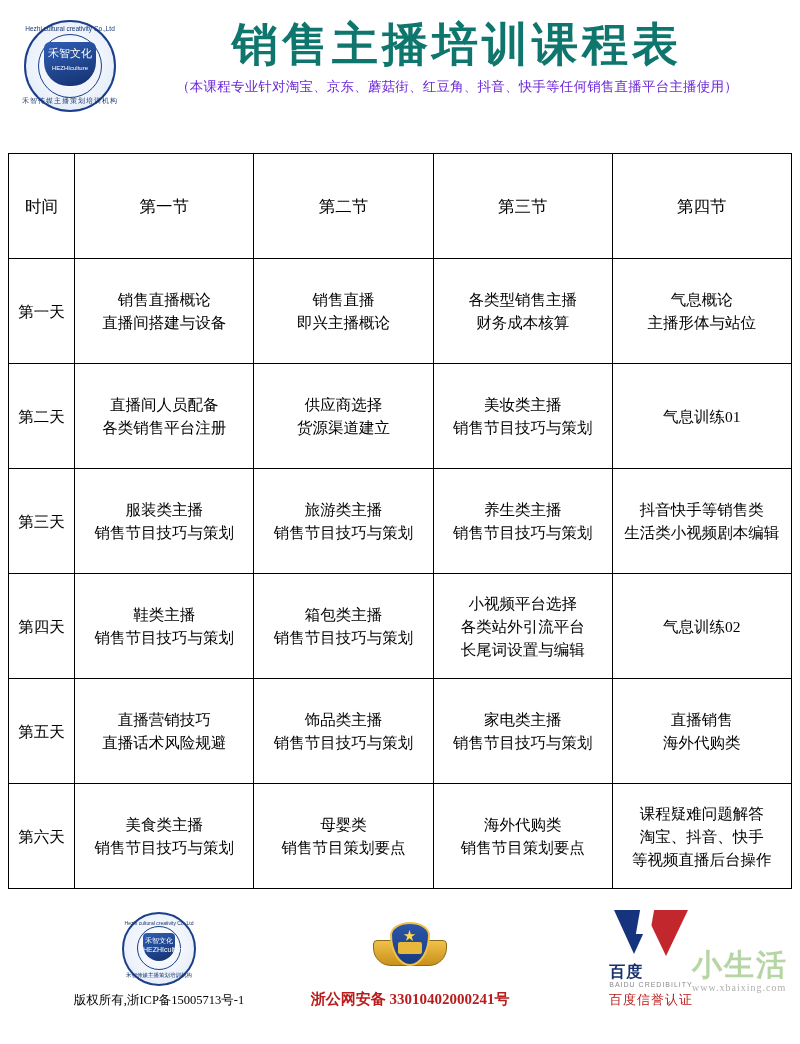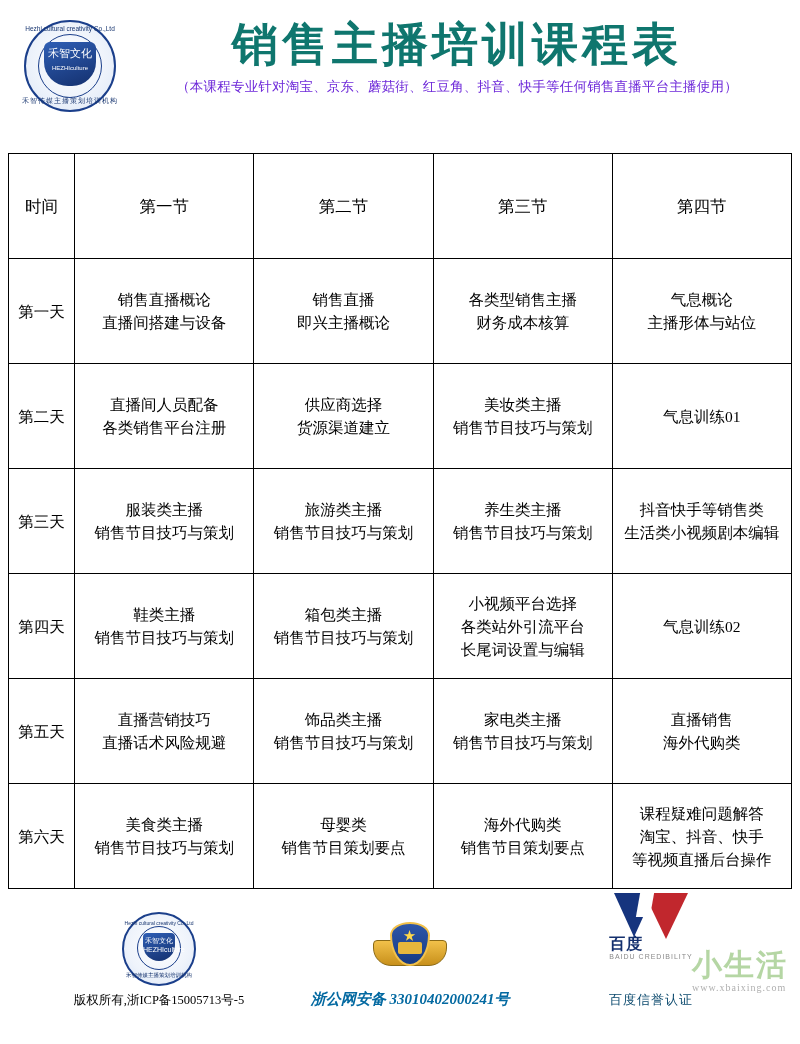--- a/index.html
+++ b/index.html
@@ -156,21 +156,21 @@
   }
   .foot-col {
     display: flex;
     flex-direction: column;
     align-items: center;
     justify-content: flex-end;
     height: 118px;
   }
   .foot-col.left { width: 250px; }
   .foot-col.mid  { width: 250px; }
-  .foot-col.right{ width: 230px; gap: 28px; }
+  .foot-col.right{ width: 230px; }
 
   .seal-logo {
     width: 74px; height: 74px;
     border-radius: 50%;
     border: 2px solid #1b3f8b;
     position: relative;
     background: radial-gradient(circle at 50% 45%, #ffffff 0%, #eef3fb 60%, #d9e4f5 100%);
     box-sizing: border-box;
   }
   .seal-logo .inner2 {
@@ -260,36 +260,35 @@
   .baidu-word .en {
     display: block;
     font-size: 7px;
     color: #8a8a8a;
     letter-spacing: 1px;
     font-weight: normal;
     margin-top: -2px;
   }
   .baidu-cert {
     font-size: 13px;
-    color: #0c4a6e;
+    color: #b91c1c;
     margin-top: 3px;
     letter-spacing: 1px;
   }
 
   .copyright {
     font-size: 12.5px;
     color: #000;
     margin-top: 6px;
   }
   .icp-line {
     font-size: 15px;
     font-weight: bold;
-    color: #0369a1;
+    color: #b91c1c;
     margin-top: 6px;
-    font-style: italic;
   }
 
   
   .watermark {
     position: absolute;
     right: 12px;
     bottom: 16px;
     font-size: 30px;
     color: rgba(120,180,90,0.55);
     font-family: "Liberation Serif", serif;
@@ -471,21 +470,21 @@
       <div class="foot-col left">
         <div class="seal-logo">
           <div class="inner2"></div>
           <div class="badge2">
             <span>禾智文化</span>
             <span>HEZHIculture</span>
           </div>
           <div class="t">Hezhi cultural creativity Co.,Ltd</div>
           <div class="b">禾智传媒主播策划培训机构</div>
         </div>
-        <div class="copyright">版权所有,浙ICP备15005713号-5</div>
+        <div class="copyright">版权所有,浙ICP备15005713号-1</div>
       </div>
 
       <div class="foot-col mid">
         <div class="police-emblem">
           <div class="wing"></div>
           <div class="shield"></div>
           <div class="star">★</div>
           <div class="gate"></div>
         </div>
         <div class="icp-line">浙公网安备 33010402000241号</div>

